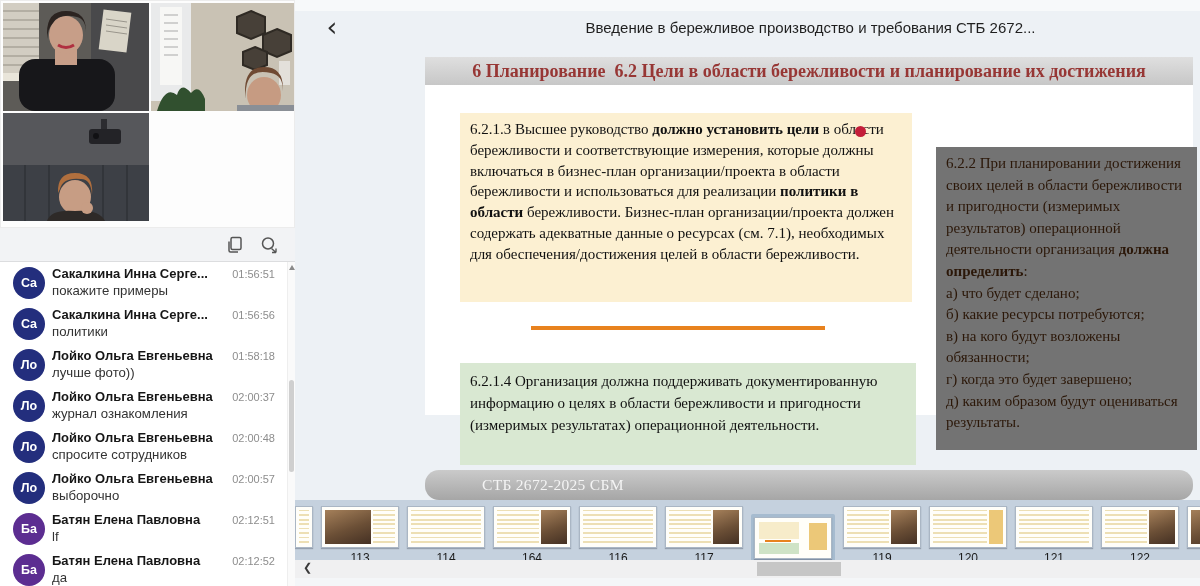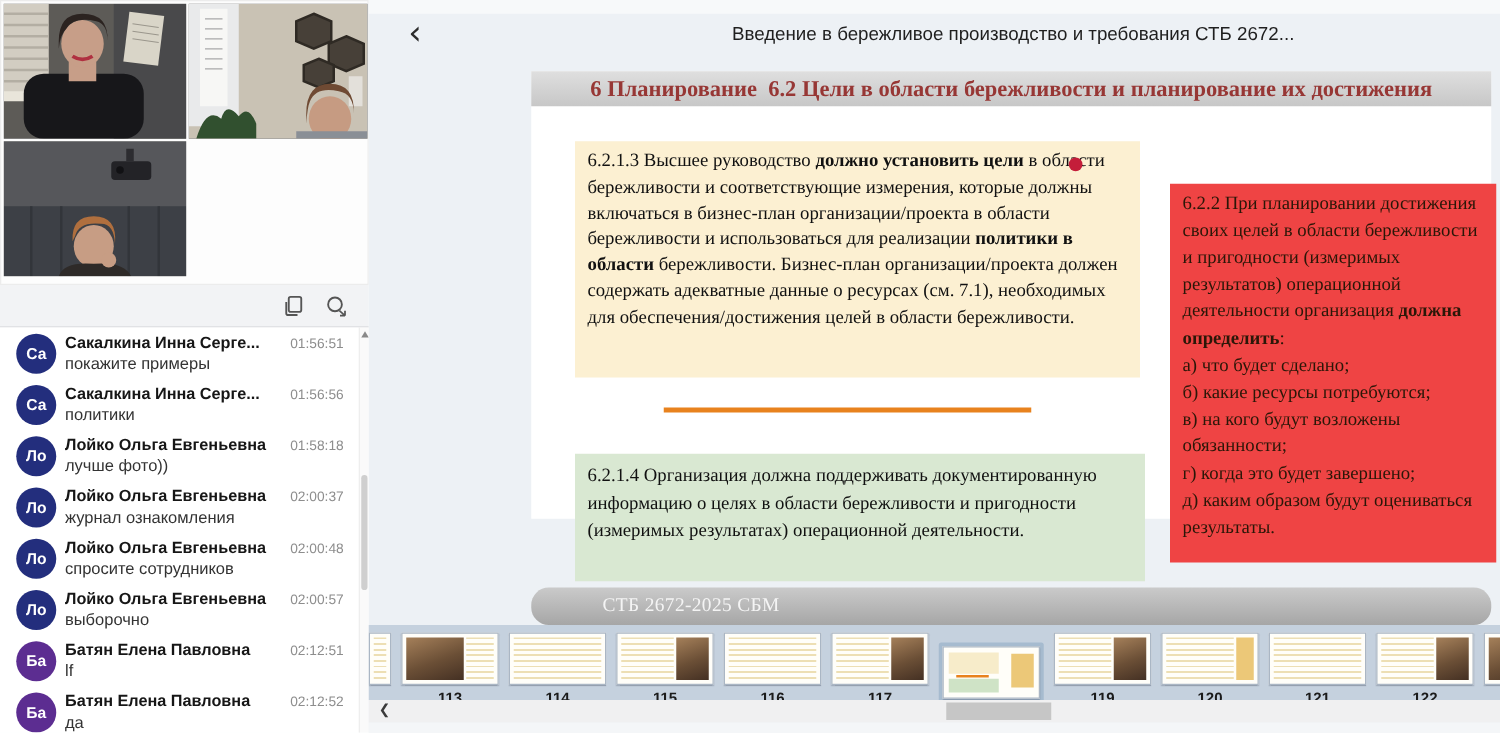--- a/index.html
+++ b/index.html
@@ -39,36 +39,36 @@
   .back-btn{position:absolute;left:24px;top:13px;width:26px;height:30px;font-size:27px;line-height:28px;color:#2c2c2c;text-align:center;cursor:pointer;font-family:"DejaVu Sans",sans-serif;}
   .webinar-title{position:absolute;left:130px;top:19px;width:771px;text-align:center;font-size:15px;color:#1f1f1f;}
 
   .slide{position:absolute;left:130px;top:57px;width:768px;height:358px;background:#fff;}
   .slide-header{position:absolute;left:0;top:0;width:768px;height:28px;
       background:linear-gradient(180deg,#dfdfdf,#c7c7c7);
       color:#973735;font-family:"Liberation Serif",serif;font-weight:bold;font-size:18px;
       line-height:28px;text-align:center;white-space:nowrap;overflow:hidden;}
   .sbox{position:absolute;font-family:"Liberation Serif",serif;font-size:15px;line-height:20.8px;color:#111;box-sizing:border-box;}
   .box1{left:35px;top:56px;width:452px;min-height:189px;background:#fcf0d2;padding:6px 10px;}
-  .box2{left:511px;top:90px;width:261px;min-height:303px;background:#ef4444;padding:6px 10px;white-space:pre-line;color:#2b1708;line-height:21.6px;}
+  .box2{left:511px;top:90px;width:261px;min-height:303px;background:#737373;padding:6px 10px;white-space:pre-line;color:#2b1708;line-height:21.6px;}
   .box3{left:35px;top:306px;width:456px;min-height:102px;background:#d9e8d2;padding:7px 10px;line-height:22px;}
   .pointer-dot{position:absolute;left:430px;top:69px;width:11px;height:11px;border-radius:50%;background:#c41e3a;}
   .divider{position:absolute;left:106px;top:269px;width:294px;height:4px;background:#e8821e;}
   .slide-footer{position:absolute;left:0;top:413px;width:768px;height:30px;background:linear-gradient(180deg,#cacaca,#a6a6a6);border-radius:14px;}
   .slide-footer span{position:absolute;left:57px;top:0;line-height:30px;color:#f4f4f4;font-family:"Liberation Serif",serif;font-size:15.5px;letter-spacing:.3px;}
 
   
   .filmstrip{position:absolute;left:0;top:500px;width:905px;height:60px;background:#c5d1de;overflow:hidden;display:flex;align-items:flex-start;gap:8px;}
   .fitem{flex:none;width:78px;padding-top:6px;cursor:pointer;}
   .fitem.partial-l{width:18px;}
   .fitem.partial-r{width:30px;}
   .fitem.selected{background:#a6bbcf;border-radius:2px;padding:3px 3px 12px 3px;margin-top:14px;}
   .fitem.selected .fthumb{margin-top:0;}
   .fthumb{position:relative;height:42px;background:#fffef9;border:1px solid #aab6c4;box-sizing:border-box;box-shadow:0 1px 1px rgba(60,70,90,.35);display:flex;gap:2px;padding:3px;overflow:hidden;}
-  .flabel{margin-top:3px;text-align:center;font-size:12px;font-weight:bold;color:#1b1b1b;}
+  .flabel{margin-top:3px;text-align:center;font-size:12px;font-weight:normal;color:#1b1b1b;}
   .th-lines{flex:1;background:repeating-linear-gradient(180deg,#eddfb4 0 1.5px,transparent 1.5px 4.5px);}
   .th-photo{flex:none;width:26px;background:linear-gradient(160deg,#a5805a 0%,#6b4f36 55%,#443023 100%);}
   .fthumb.k-photo .th-photo{width:46px;}
   .fthumb.k-text-side .th-side{flex:none;width:14px;background:#ecc878;}
   .fthumb.k-current{display:block;}
   .k-current .c1{position:absolute;left:4px;top:4px;width:40px;height:17px;background:#f7ecca;}
   .k-current .c2{position:absolute;right:4px;top:5px;width:18px;height:27px;background:#ecc878;}
   .k-current .c3{position:absolute;left:4px;top:25px;width:40px;height:11px;background:#cfe3c6;}
   .k-current .cline{position:absolute;left:10px;top:22px;width:26px;height:2px;background:#e8821e;}
 
@@ -291,21 +291,21 @@
         <div class="fthumb k-text">
           <div class="th-lines"></div>
         </div>
         <div class="flabel">114</div>
       </div>
       <div class="fitem">
         <div class="fthumb k-text-photo">
           <div class="th-lines"></div>
           <div class="th-photo"></div>
         </div>
-        <div class="flabel">115</div>
+        <div class="flabel">164</div>
       </div>
       <div class="fitem">
         <div class="fthumb k-text">
           <div class="th-lines"></div>
         </div>
         <div class="flabel">116</div>
       </div>
       <div class="fitem">
         <div class="fthumb k-text-photo">
           <div class="th-lines"></div>

